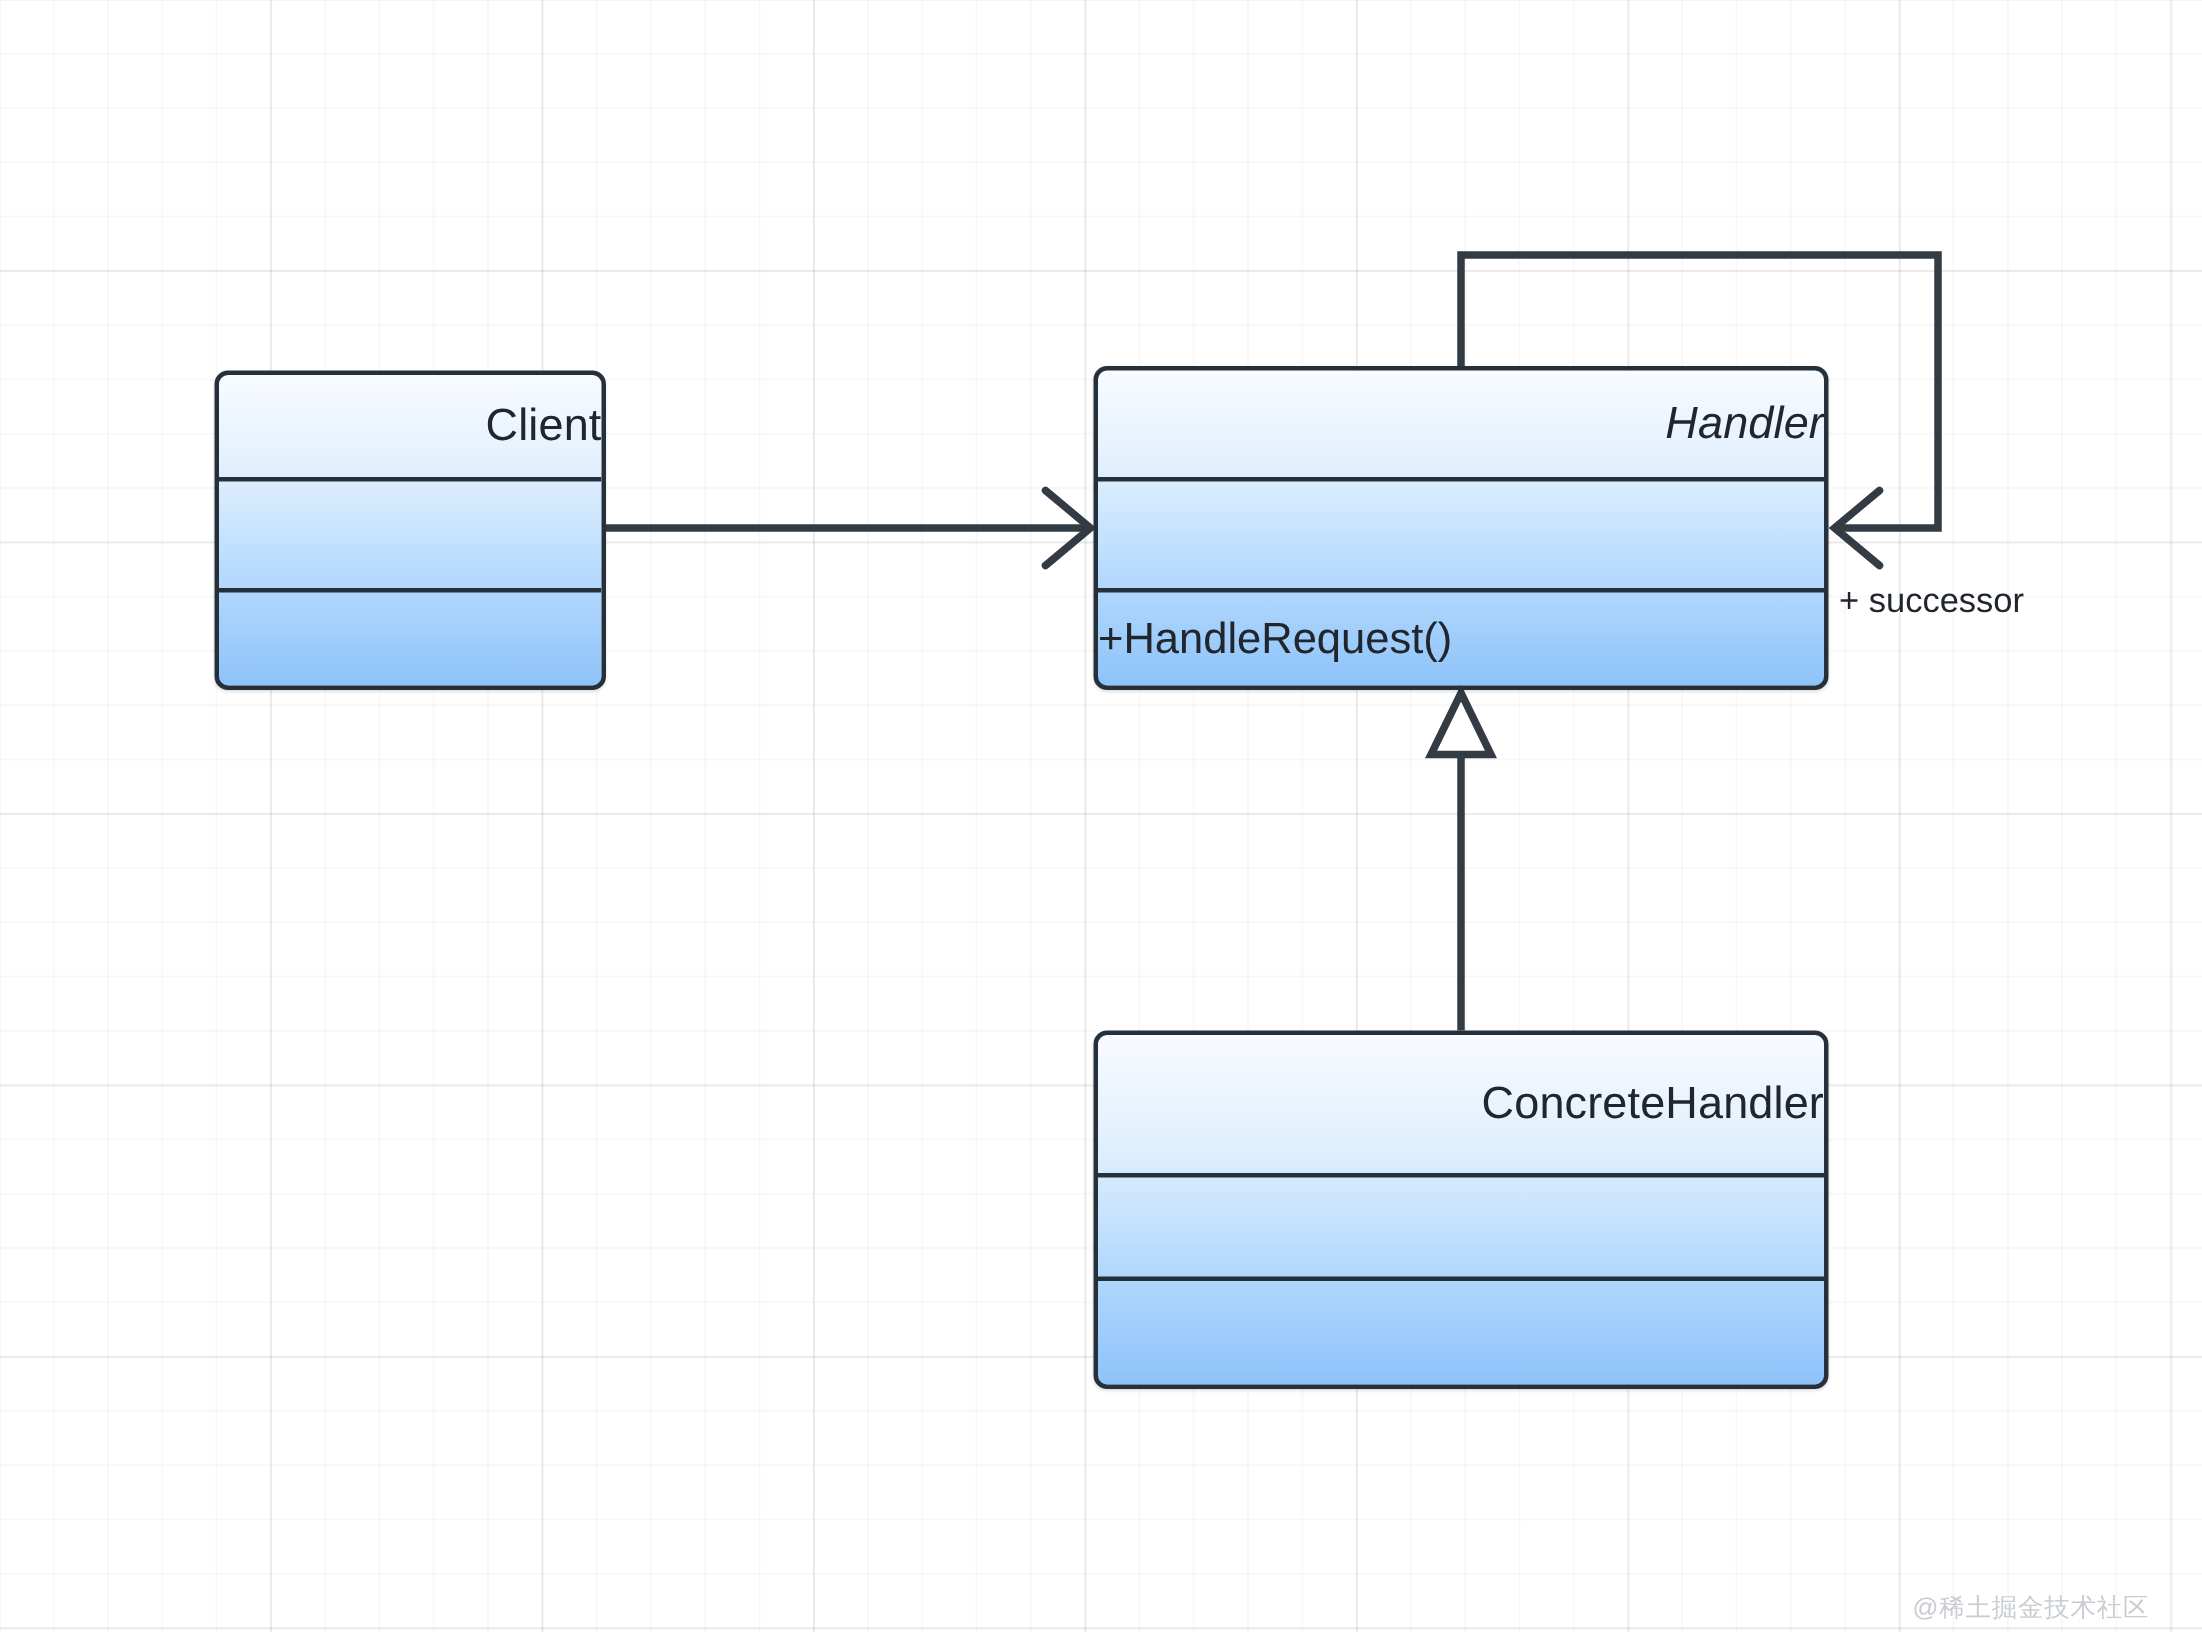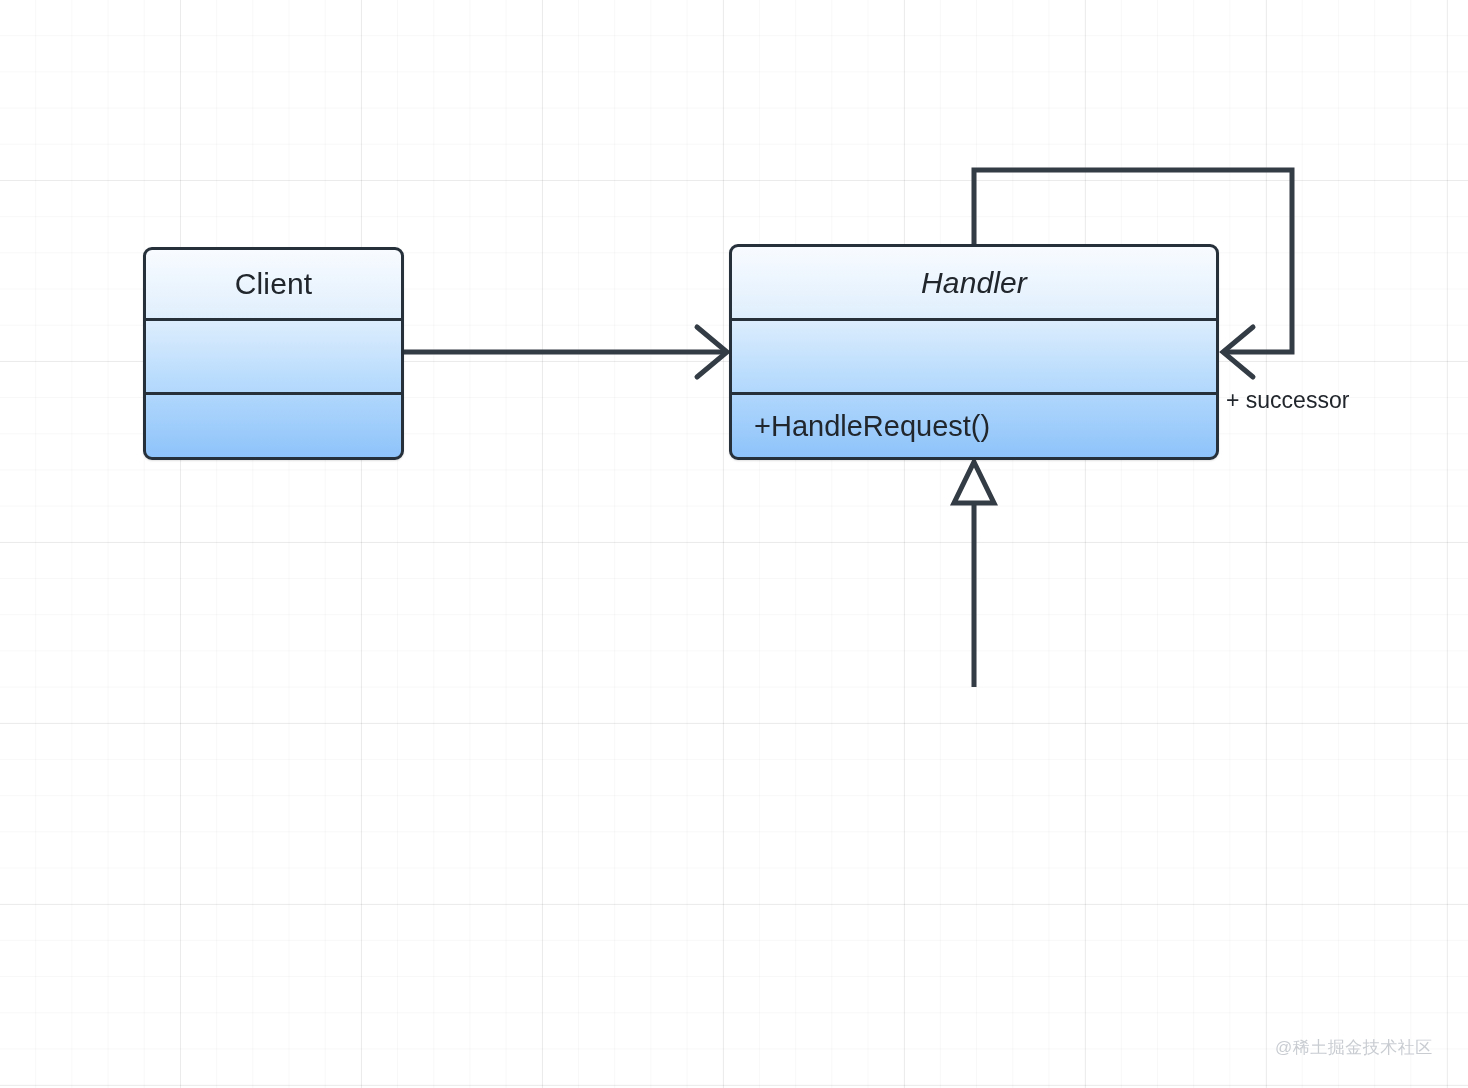--- a/index.html
+++ b/index.html
@@ -40,32 +40,31 @@
   .uml-compartment {
     box-sizing: border-box;
     position: relative;
     display: flex;
     align-items: center;
   }
   .uml-compartment.divider-top {
     border-top: 3px solid #26303b;
   }
   .uml-title {
-    justify-content: center;
+    justify-content: flex-end;
     font-size: 30px;
     color: #21262c;
     letter-spacing: 0.1px;
   }
   .uml-title.abstract {
     font-style: italic;
     border-radius: 19px;
   }
   .uml-ops {
     justify-content: flex-start;
-    padding-left: 22px;
     font-size: 29px;
     color: #21262c;
   }
 
   
   #connectors {
     position: absolute;
     left: 0;
     top: 0;
     width: 1468px;
@@ -124,22 +123,29 @@
   <div class="uml-class" style="left:729px; top:244px; width:490px; height:216px;">
     <div class="uml-compartment uml-title abstract" style="height:71px;">
       <span>Handler</span>
     </div>
     <div class="uml-compartment divider-top" style="height:74px;"></div>
     <div class="uml-compartment divider-top uml-ops" style="height:65px;">
       <span>+HandleRequest()</span>
     </div>
   </div>
 
+  <div class="uml-class" style="left:729px; top:687px; width:490px; height:239px;">
+    <div class="uml-compartment uml-title" style="height:92px;">
+      <span>ConcreteHandler</span>
+    </div>
+    <div class="uml-compartment divider-top" style="height:69px;"></div>
+    <div class="uml-compartment divider-top" style="height:72px;"></div>
+  </div>
 
   <div class="edge-label" style="left:1226px; top:387px;">
     <span>+ successor</span>
   </div>
 
-  <div class="watermark" style="left:1275px; top:1036px;">
+  <div class="watermark" style="left:1275px; top:1060px;">
     <span>@稀土掘金技术社区</span>
   </div>
 
 </div>
 
 </body></html>

